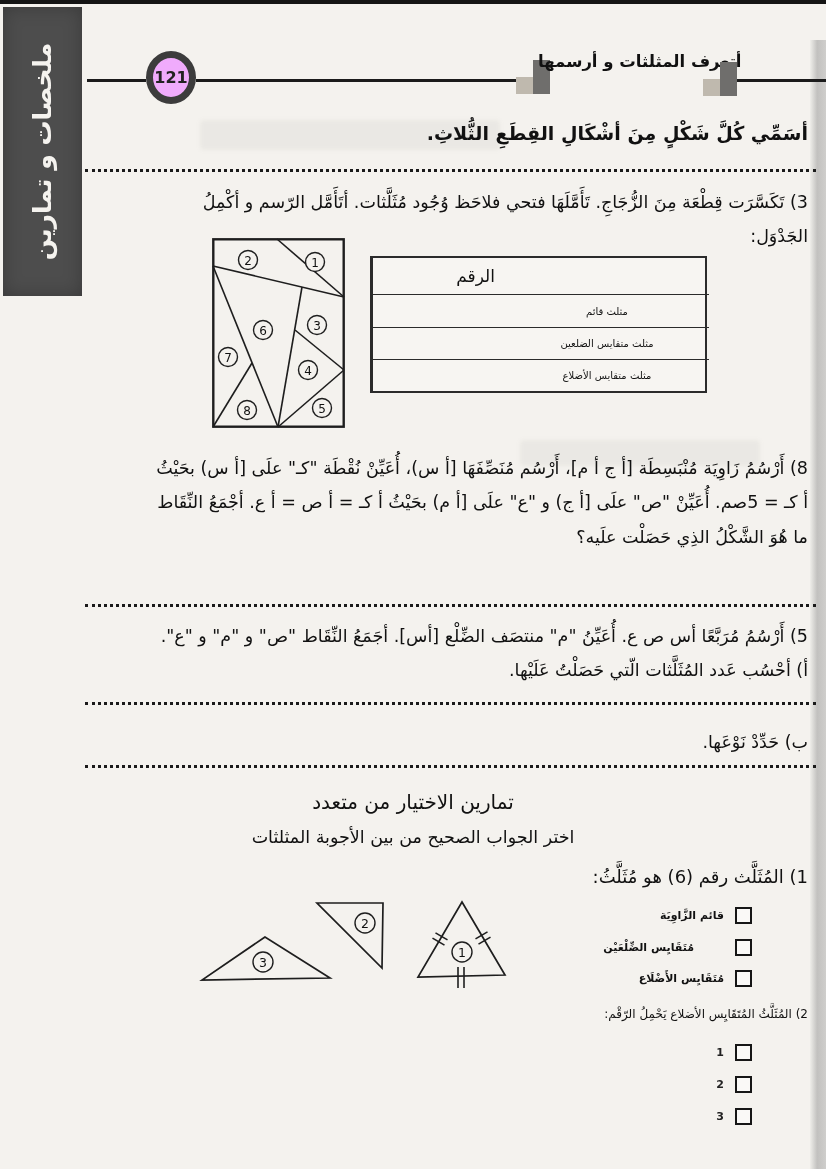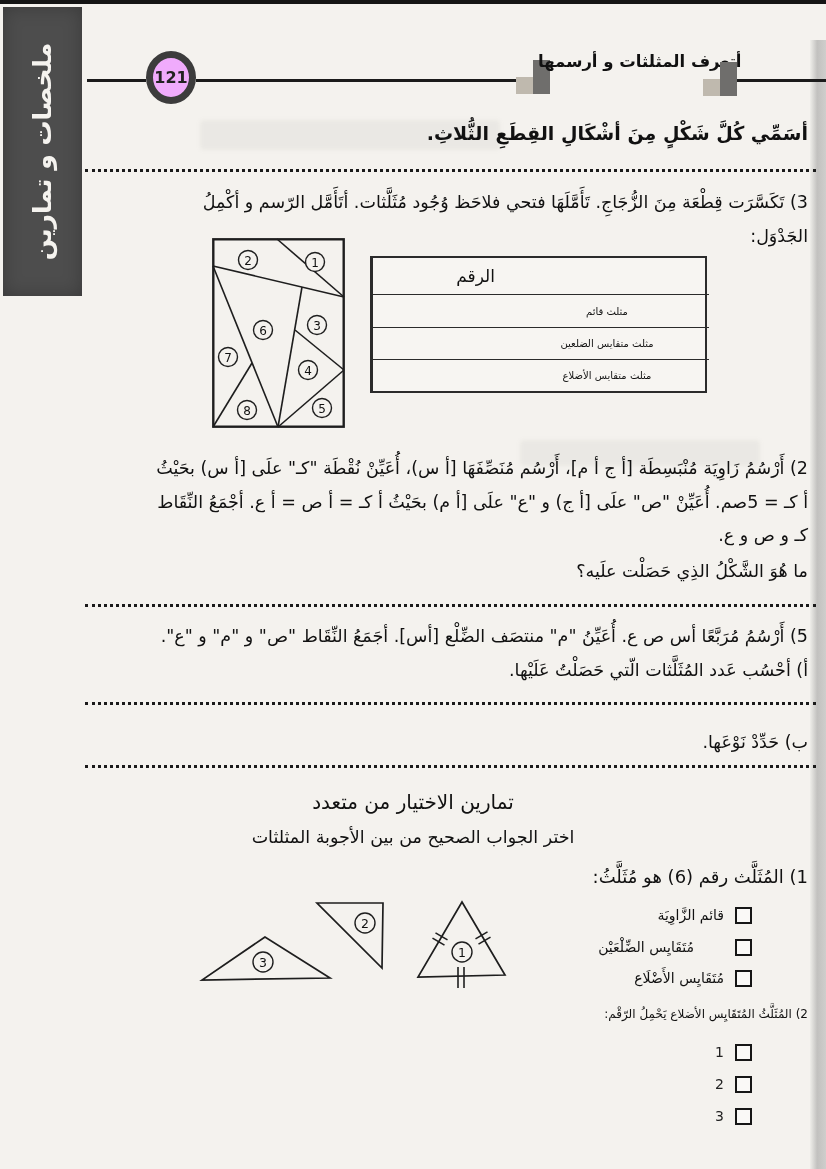--- a/index.html
+++ b/index.html
@@ -43,21 +43,21 @@
   
   .gtable{left:370px;top:256px;width:337px;height:137px;
     border:2px solid #2b2b2b;box-sizing:border-box;background:rgba(255,255,255,.25);}
   .gtable .cell{position:absolute;box-sizing:border-box;border-left:1.6px solid #2b2b2b;
     display:flex;align-items:center;direction:rtl;font-size:10px;}
   .gtable .row-b{border-bottom:1.6px solid #2b2b2b;}
   
   .cb{width:17px;height:17px;border:2px solid #161616;background:rgba(255,255,255,.5);
     box-sizing:border-box;flex:0 0 auto;}
   .optrow{position:absolute;right:74px;display:flex;direction:rtl;align-items:center;gap:11px;height:24px;}
-  .optrow .lbl{font-size:14px;white-space:nowrap;direction:rtl;}
+  .optrow .lbl{font-size:11px;white-space:nowrap;direction:rtl;font-weight:bold;}
   .numlbl{font-size:18px;color:#222;}
   
   .scan-edge{left:810px;top:40px;width:16px;height:1129px;
     background:linear-gradient(to right,#efeeea,#c2c1bf 45%,#cfcecc);}
   .ghost{position:absolute;background:rgba(120,115,100,.07);filter:blur(2px);border-radius:4px;}
   svg text{font-family:"DejaVu Sans",sans-serif;}
 </style>
 </head>
 <body>
 
@@ -134,23 +134,22 @@
   <div class="cell row-b" style="left:133px;top:0;width:204px;height:37px;border-left:none;"></div>
   <div class="cell row-b" style="left:0;top:37px;width:133px;height:33px;"></div>
   <div class="cell row-b" style="left:133px;top:37px;width:204px;height:33px;border-left:none;justify-content:center;">مثلث قائم</div>
   <div class="cell row-b" style="left:0;top:70px;width:133px;height:32px;"></div>
   <div class="cell row-b" style="left:133px;top:70px;width:204px;height:32px;border-left:none;justify-content:center;">مثلث متقايس الضلعين</div>
   <div class="cell" style="left:0;top:102px;width:133px;height:31px;"></div>
   <div class="cell" style="left:133px;top:102px;width:204px;height:31px;border-left:none;justify-content:center;">مثلث متقايس الأضلاع</div>
 </div>
 
 <div class="abs rtl para" style="top:452px;">
-  <div>2) أَرْسُمُ زَاوِيَة مُنْبَسِطَة [أ ج أ م]، أَرْسُم مُنَصِّفَهَا [أ س)، أُعَيِّنْ نُقْطَة "كـ" علَى [أ س) بحَيْثُ</div>
+  <div>8) أَرْسُمُ زَاوِيَة مُنْبَسِطَة [أ ج أ م]، أَرْسُم مُنَصِّفَهَا [أ س)، أُعَيِّنْ نُقْطَة "كـ" علَى [أ س) بحَيْثُ</div>
   <div>أ كـ = 5صم. أُعَيِّنْ "ص" علَى [أ ج) و "ع" علَى [أ م) بحَيْثُ أ كـ = أ ص = أ ع. أجْمَعُ النِّقَاط</div>
-  <div>كـ و ص و ع.</div>
   <div class="bold" style="margin-top:2px;">ما هُوَ الشَّكْلُ الذِي حَصَلْت علَيه؟</div>
 </div>
 <div class="abs dotted" style="top:604px;"></div>
 
 <div class="abs rtl para" style="top:620px;">
   <div>5) أَرْسُمُ مُرَبَّعًا أس ص ع. أُعَيِّنُ "م" منتصَف الضِّلْع [أس]. أجَمَعُ النِّقَاط "ص" و "م" و "ع".</div>
   <div class="bold">أ) أحْسُب عَدد المُثَلَّثات الّتي حَصَلْتُ عَلَيْها.</div>
 </div>
 <div class="abs dotted" style="top:702px;"></div>
 <div class="abs rtl para bold" style="top:726px;">ب) حَدِّدْ نَوْعَها.</div>

